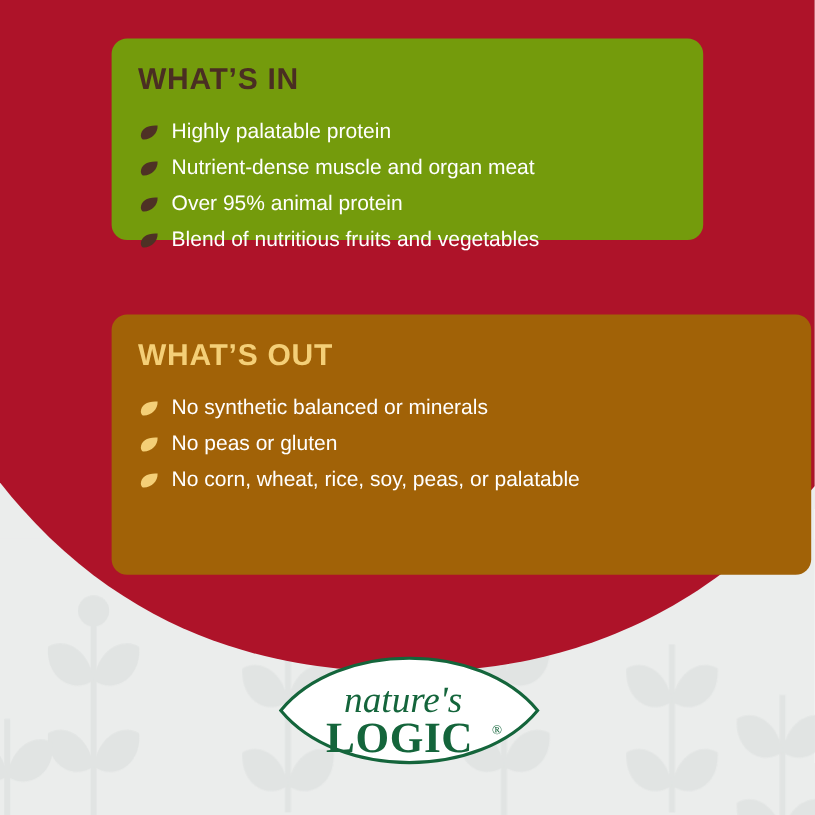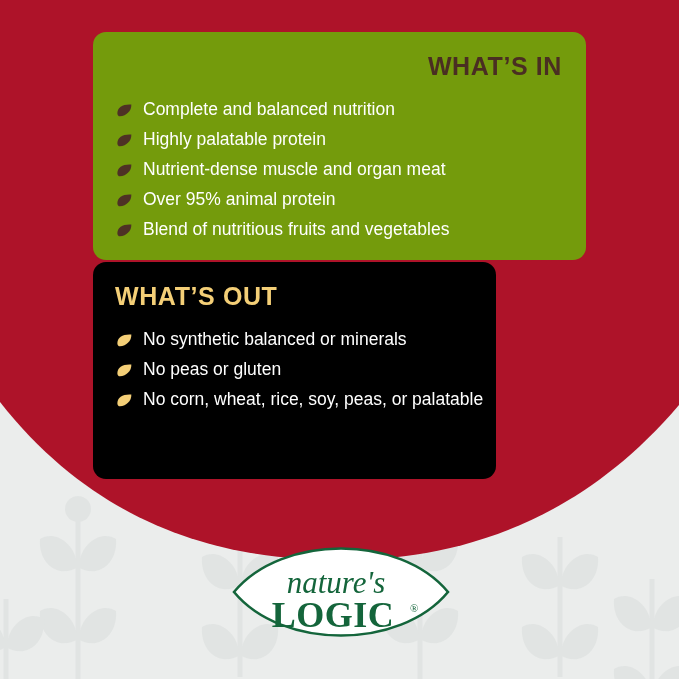--- a/index.html
+++ b/index.html
@@ -37,29 +37,28 @@
   
   .panel {
     position:absolute;
     z-index:5;
     border-radius:13px;
     padding:22px 24px 20px 22px;
   }
 
   .panel.green {
     left:93px; top:32px;
-    width:493px; height:228px;
+    width:493px; height:168px;
     background:#749B0C;
-    text-align:right;
   }
 
   .panel.brown {
     left:93px; top:262px;
-    width:403px; height:217px;
-    background:#000000;
+    width:583px; height:217px;
+    background:#a16207;
   }
 
   .panel-title {
     font-size:25px;
     font-weight:bold;
     letter-spacing:0.6px;
     line-height:1;
     margin-bottom:16px;
   }
   .panel.green .panel-title { color:#4A2E22; }
@@ -131,26 +130,20 @@
     <path d="M0 0 H679 V405 C 560 545, 420 560, 340 560 C 255 560, 112 545, 0 402 Z" fill="#AE1329"></path>
   </svg>
 
   <div class="panel green">
     <div class="panel-title">WHAT’S IN</div>
     <ul class="bullets">
       <li>
         <svg class="leaf-bullet" viewBox="0 0 20 20">
           <path d="M2.5 12.8 C 2.5 6.5, 8.5 3.2, 17.2 3.8 C 17.6 10.6, 11.4 16.6, 4.2 16.0 C 3.1 15.3, 2.5 14.1, 2.5 12.8 Z" fill="#4E3125"></path>
         </svg>
-        <span class="bullet-text">Complete and balanced nutrition</span>
-      </li>
-      <li>
-        <svg class="leaf-bullet" viewBox="0 0 20 20">
-          <path d="M2.5 12.8 C 2.5 6.5, 8.5 3.2, 17.2 3.8 C 17.6 10.6, 11.4 16.6, 4.2 16.0 C 3.1 15.3, 2.5 14.1, 2.5 12.8 Z" fill="#4E3125"></path>
-        </svg>
         <span class="bullet-text">Highly palatable protein</span>
       </li>
       <li>
         <svg class="leaf-bullet" viewBox="0 0 20 20">
           <path d="M2.5 12.8 C 2.5 6.5, 8.5 3.2, 17.2 3.8 C 17.6 10.6, 11.4 16.6, 4.2 16.0 C 3.1 15.3, 2.5 14.1, 2.5 12.8 Z" fill="#4E3125"></path>
         </svg>
         <span class="bullet-text">Nutrient-dense muscle and organ meat</span>
       </li>
       <li>
         <svg class="leaf-bullet" viewBox="0 0 20 20">

